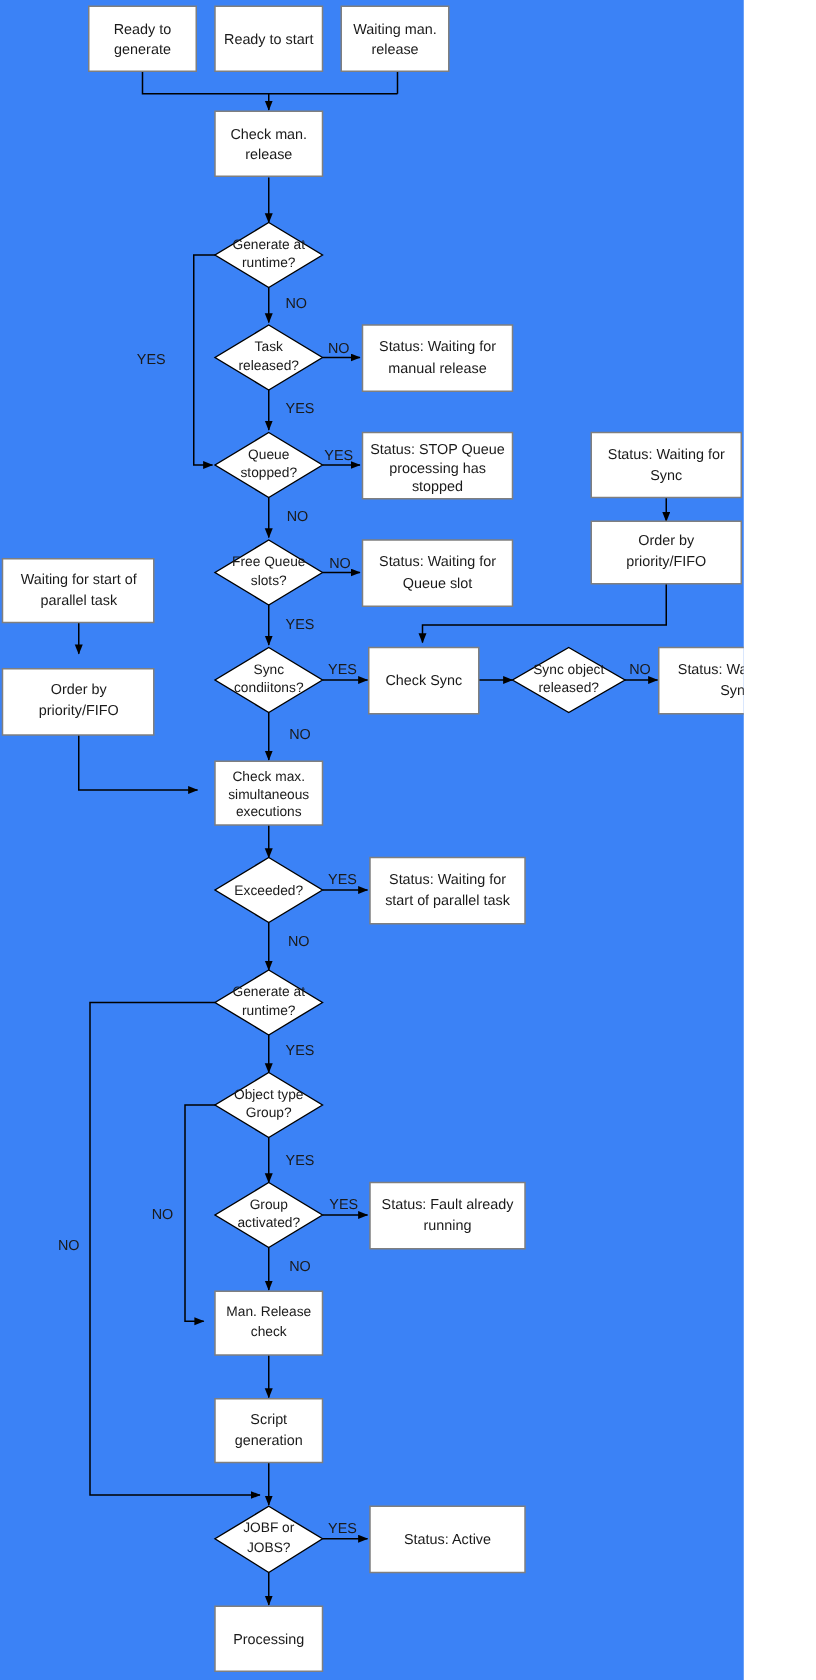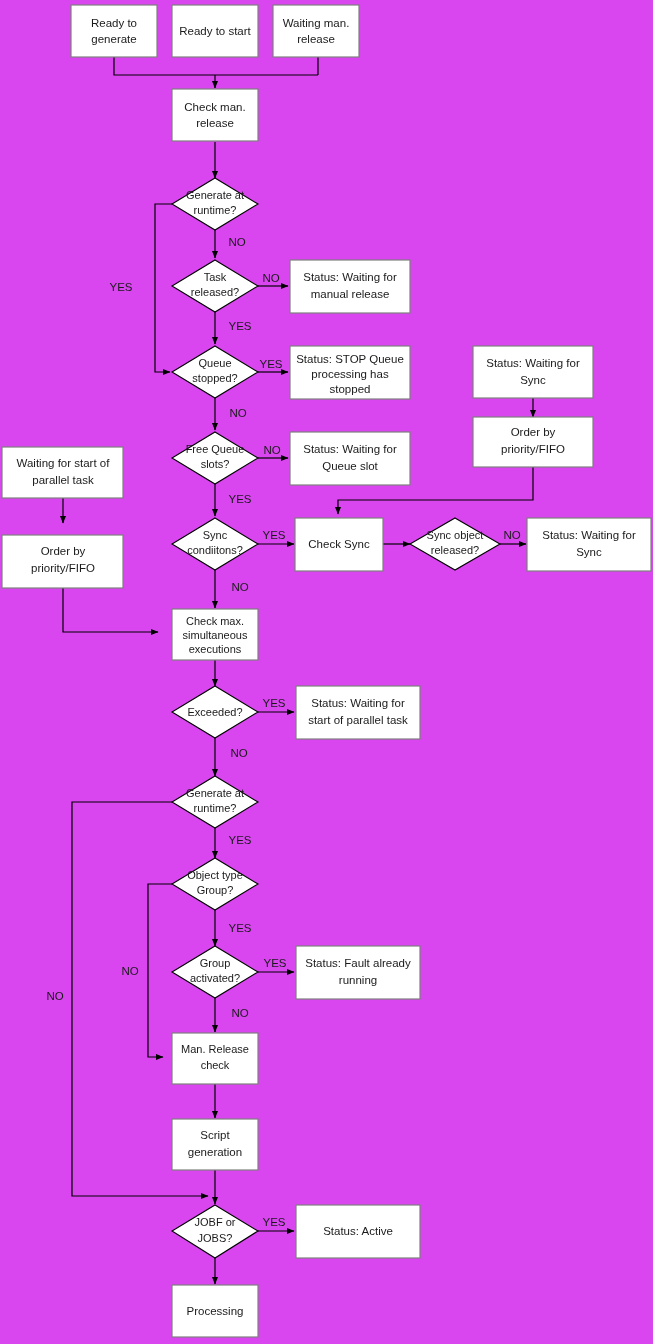--- a/index.html
+++ b/index.html
@@ -5,23 +5,23 @@
   html, body {
     margin: 0;
     padding: 0;
     background: #ffffff;
   }
   body {
     font-family: "Liberation Sans", sans-serif;
   }
   #flowchart-root {
     position: relative;
-    width: 653px;
+    width: 595px;
     height: 1344px;
-    background: #d946ef;
+    background: #3b82f6;
     overflow: hidden;
   }
   svg#flow-svg {
     position: absolute;
     top: 0;
     left: 0;
     width: 653px;
     height: 1344px;
     display: block;
   }

